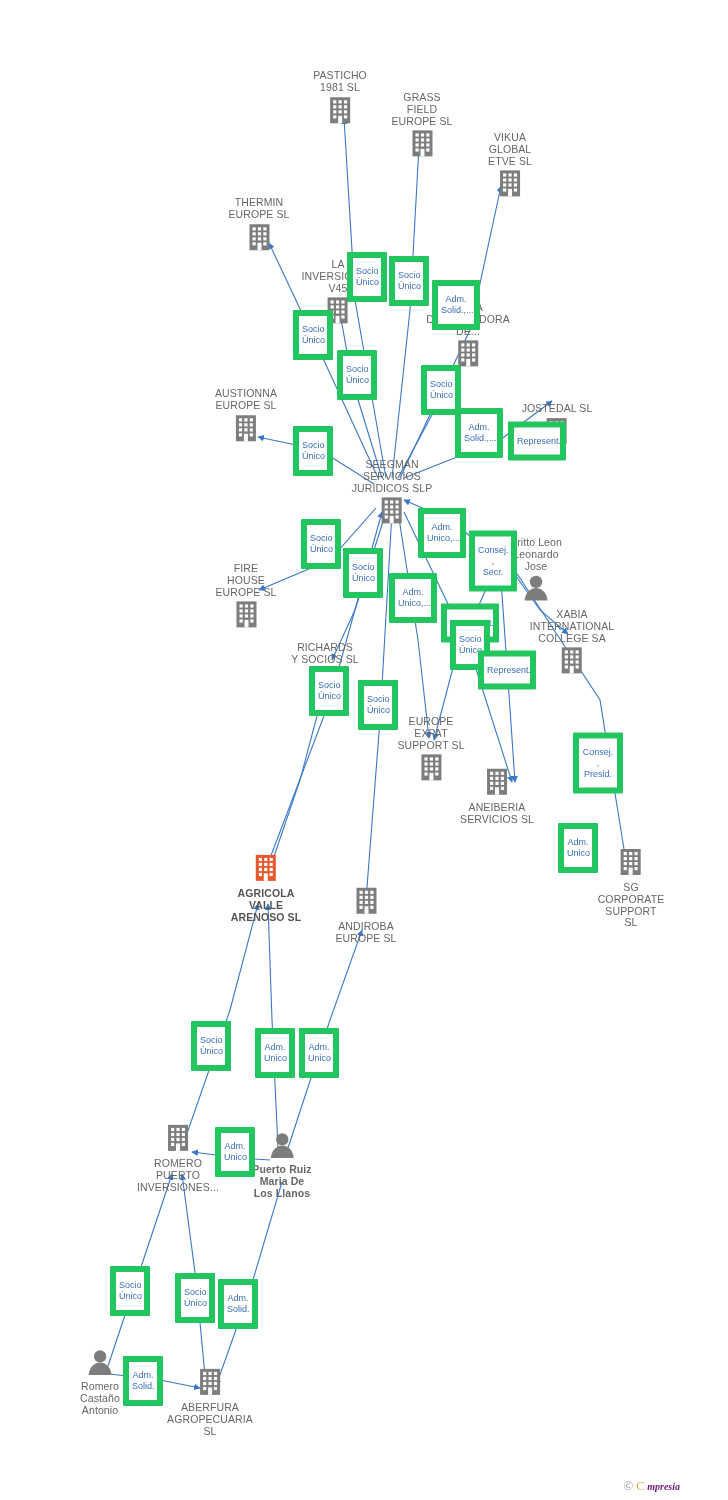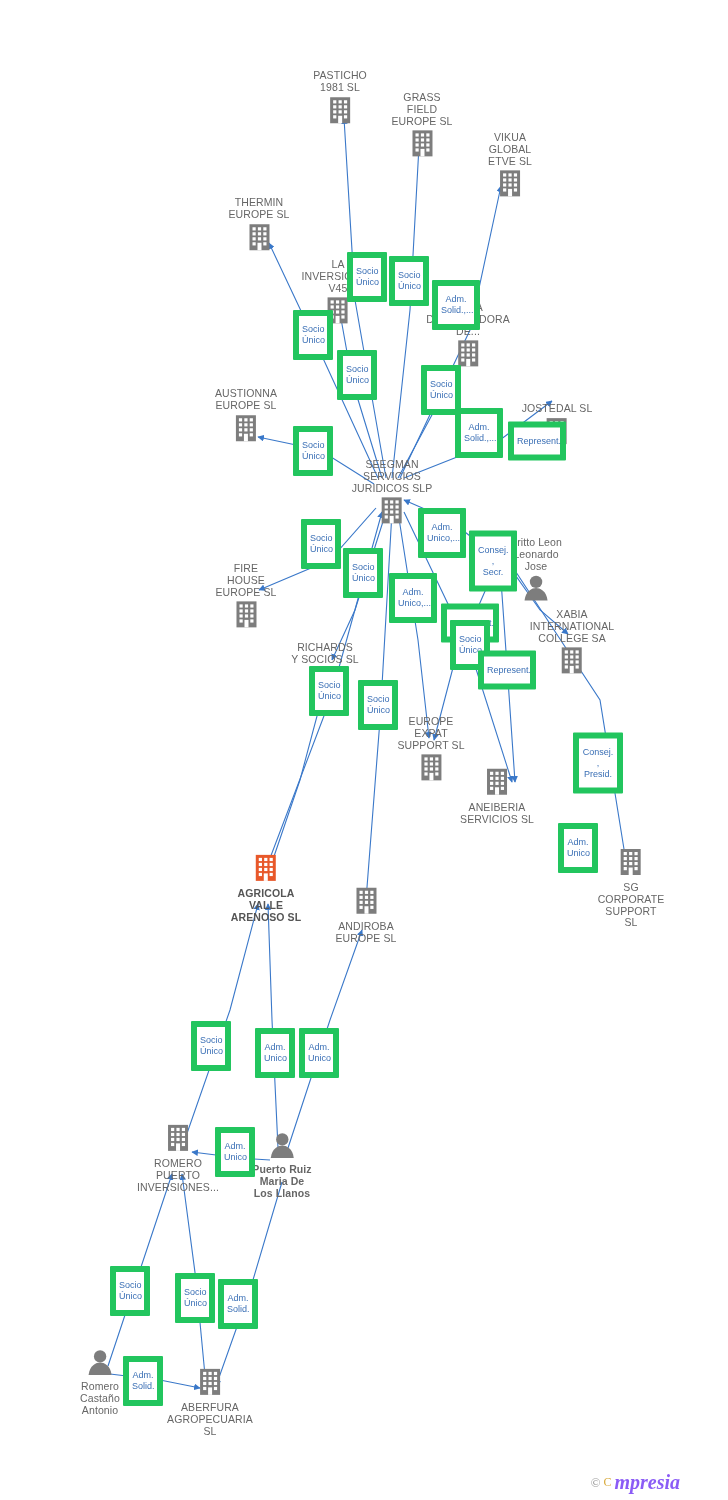--- a/index.html
+++ b/index.html
@@ -88,24 +88,24 @@
     display: flex;
     align-items: center;
     gap: 3px;
   }
   #watermark .cmark {
     font-size: 12px;
     color: #d8a93a;
     font-style: normal;
   }
   #watermark .wname {
-    color: #8b5cf6;
+    color: #701a75;
     font-weight: bold;
     font-style: italic;
-    font-size: 20px;
+    font-size: 10px;
   }
 </style>
 </head>
 <body>
 
 <div id="canvas">
 
   <svg id="edges" viewBox="0 0 728 1500" xmlns="http://www.w3.org/2000/svg">
     <defs>
       <marker id="arrow" viewBox="0 0 10 10" refX="9" refY="5" markerWidth="6" markerHeight="6" orient="auto-start-reverse">

